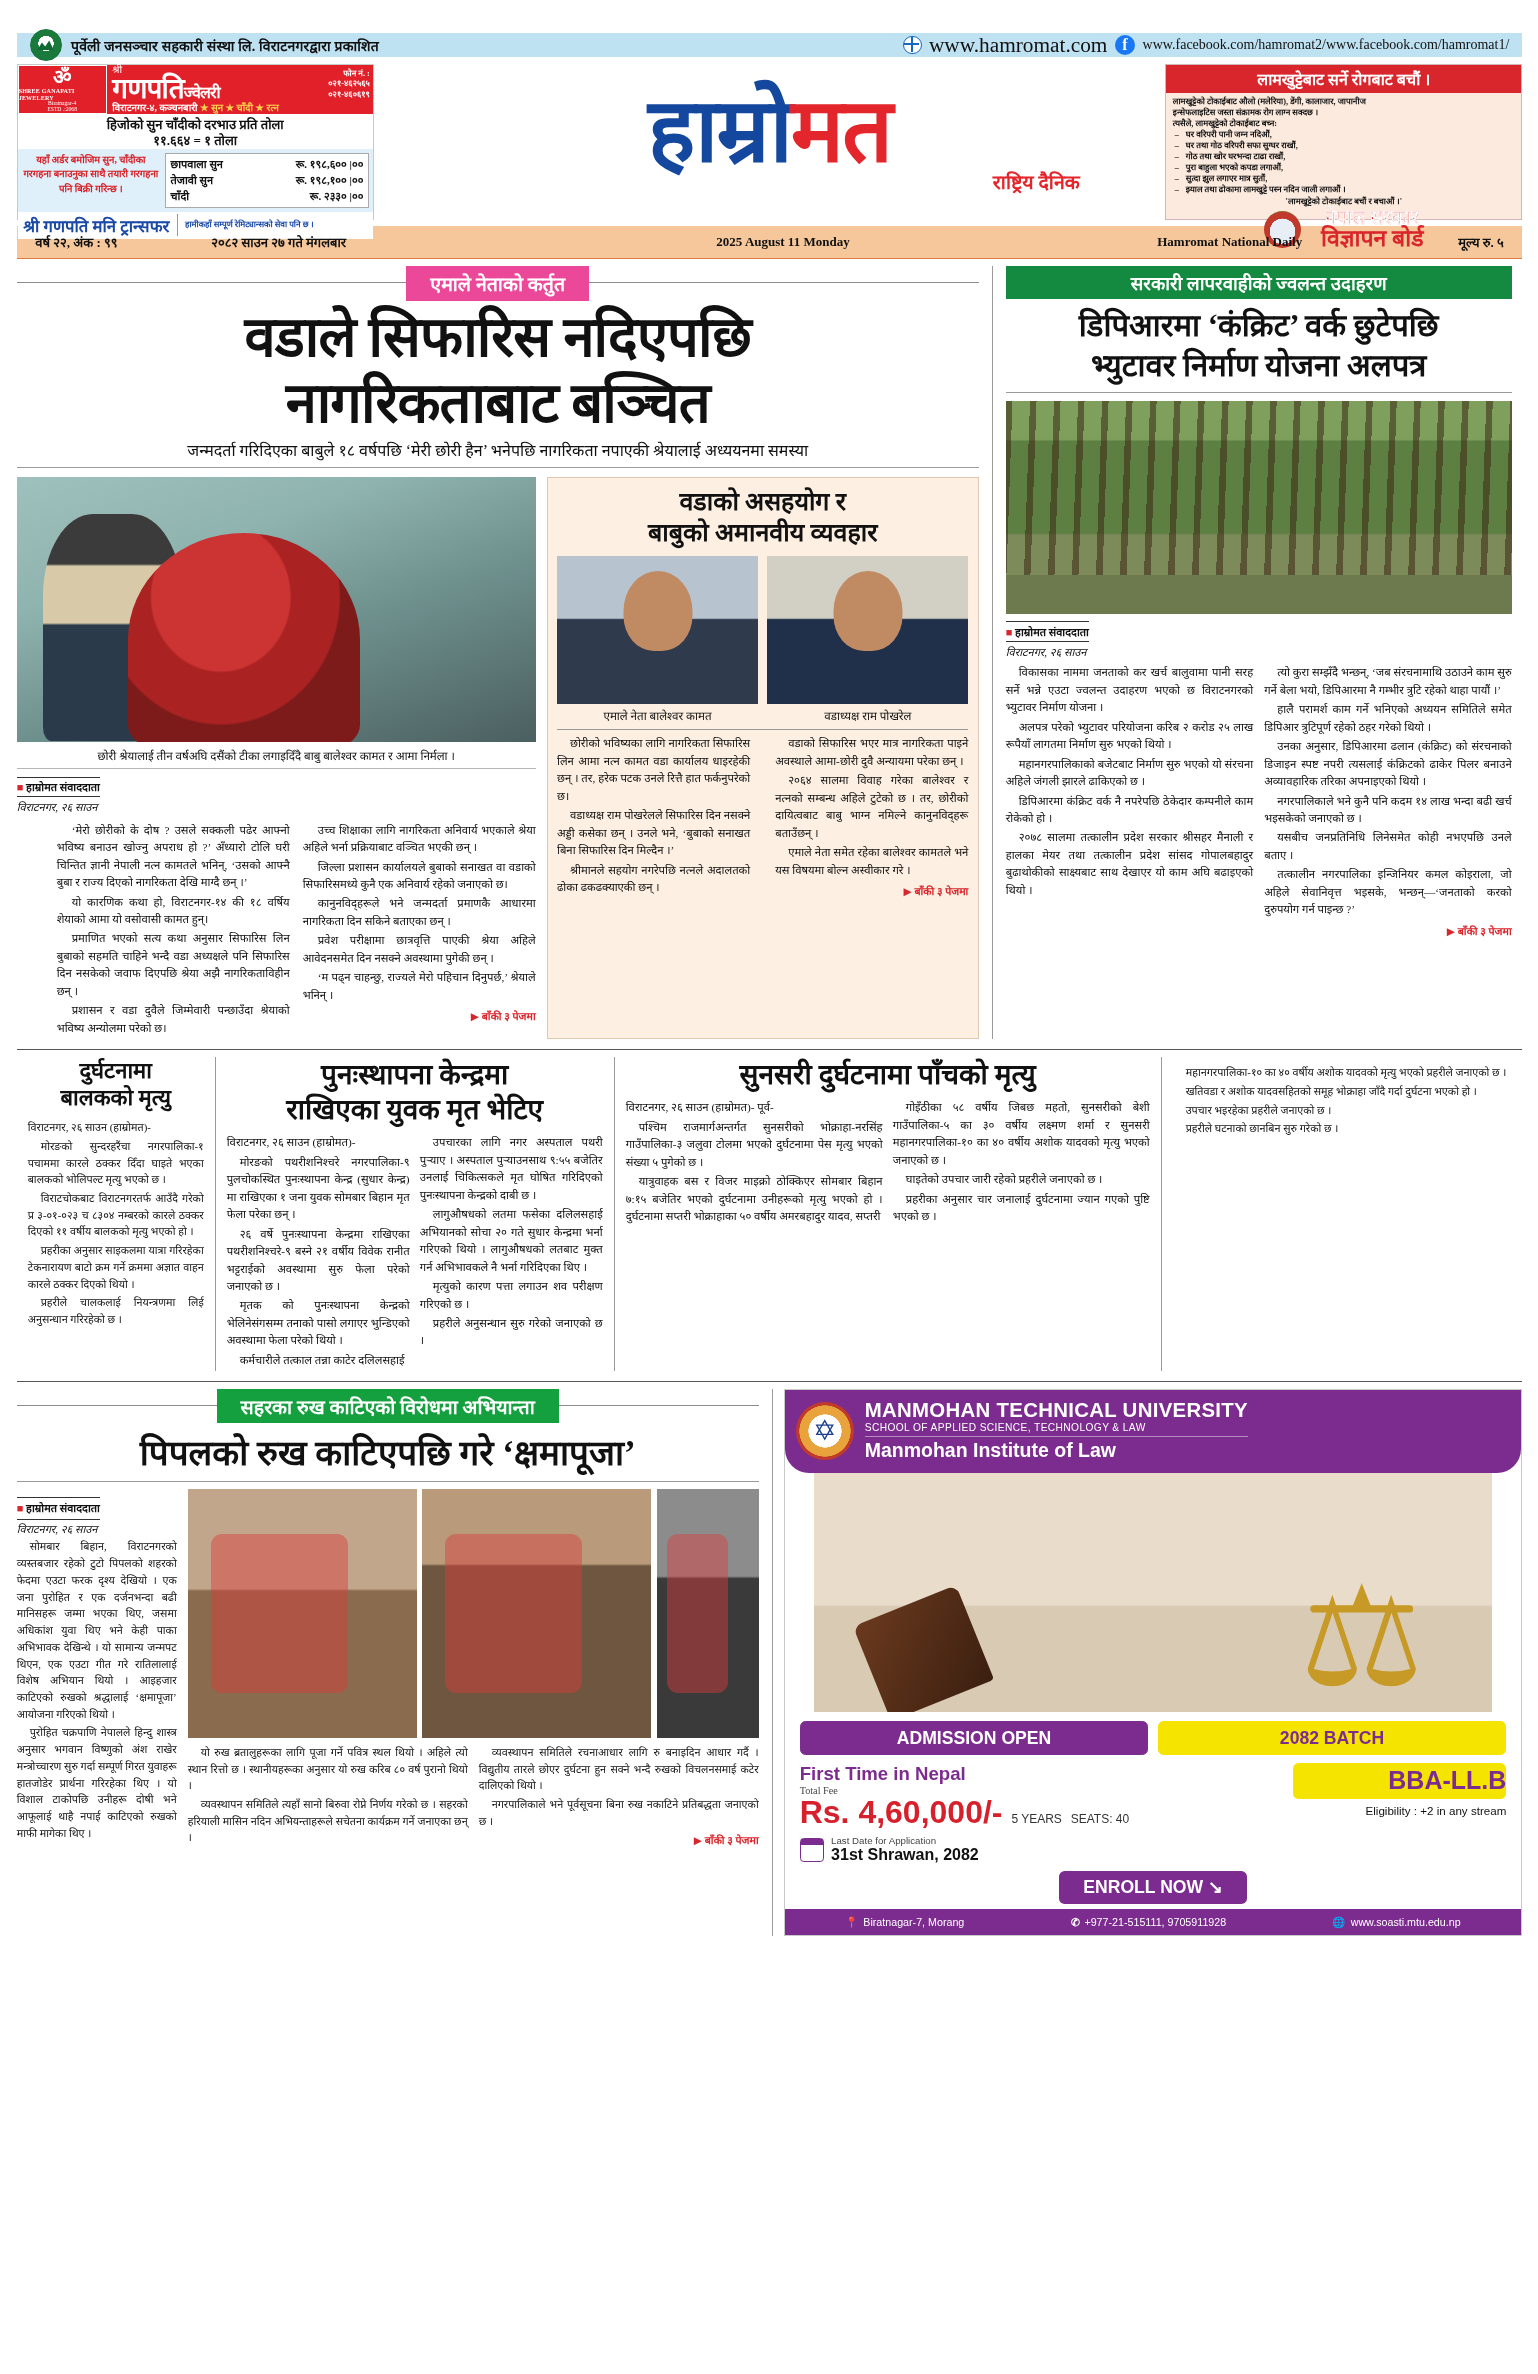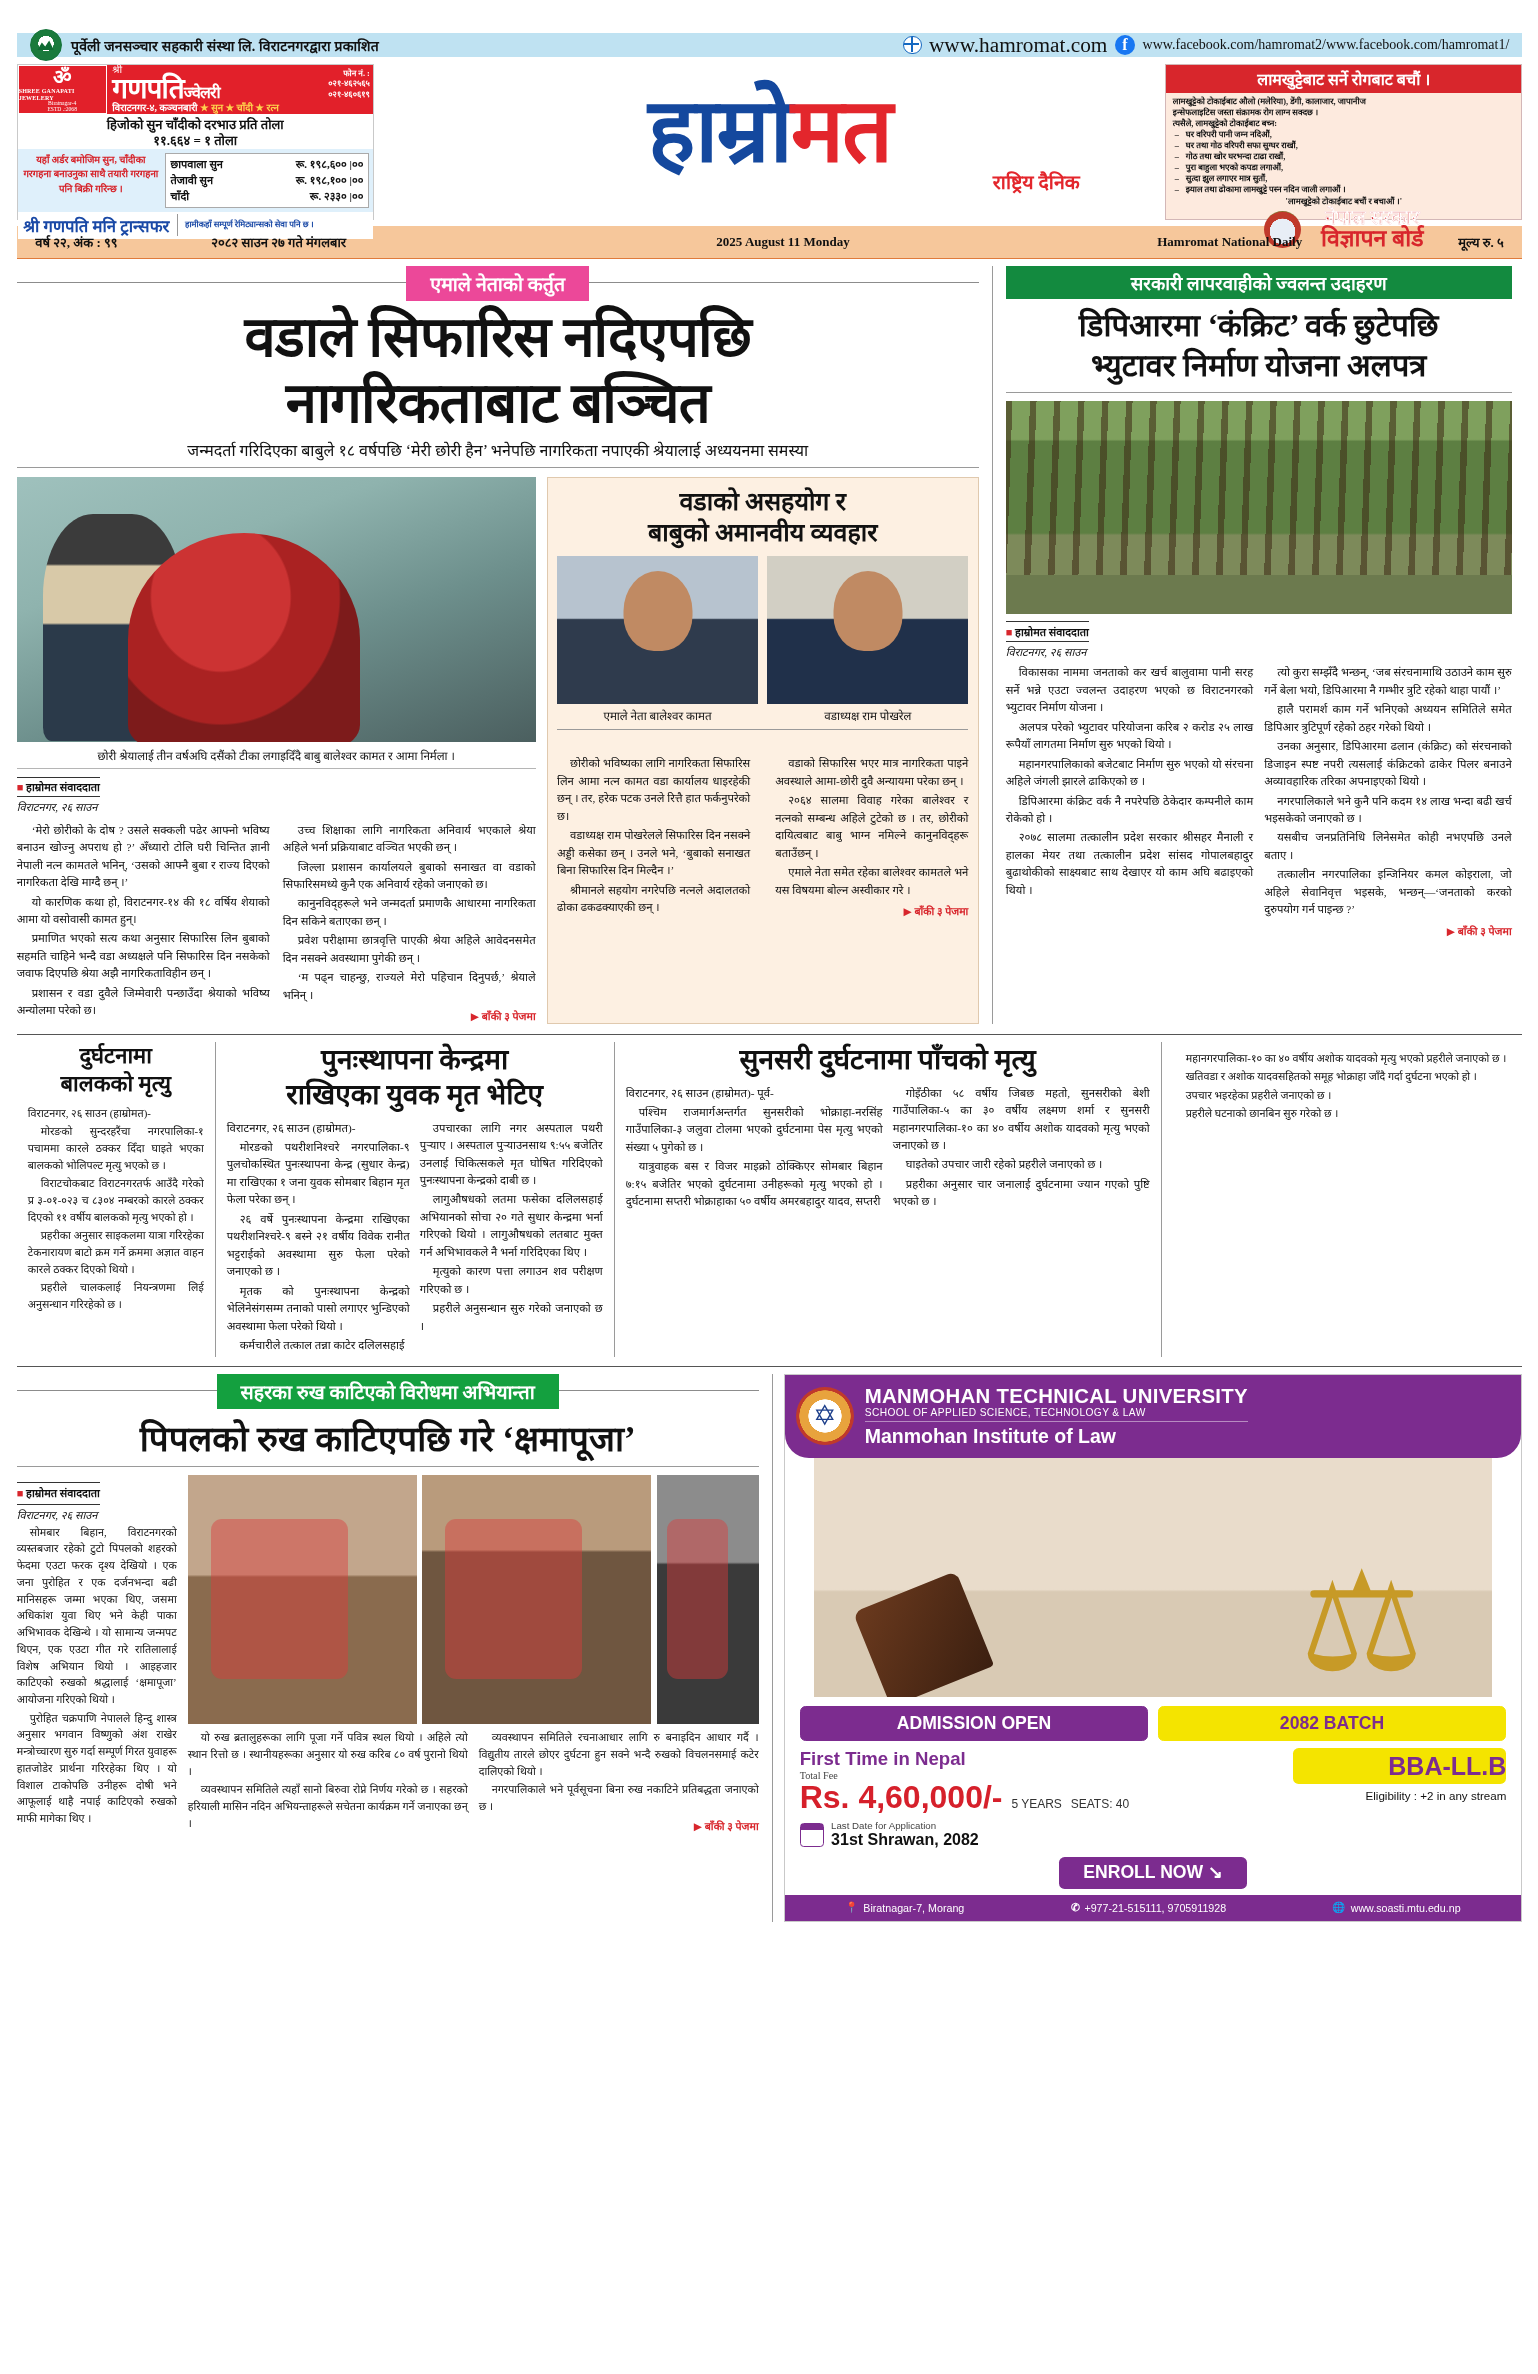--- a/index.html
+++ b/index.html
@@ -134,36 +134,36 @@
     content:""; position:absolute; left:26px; top:37px; width:139px; height:227px;
     background:linear-gradient(180deg,#3b3b3b 0 22%, #d8c9a8 23% 48%, #2b3a4a 49% 100%);
     border-radius:36% 36% 6% 6%;
   }
   .cap{ font-size:11.6px; text-align:center; padding:5.6px 3.7px; border-bottom:0.9px solid #b5b5b5;}
   .byline{ margin-top:7.4px; }
   .byline .tag{ display:inline-block; font-size:11px; font-weight:bold; border-top:0.9px solid #333; border-bottom:0.9px solid #333; padding:1.9px 0; }
   .byline .tag:before{ content:"■ "; color:#d8262c; }
   .byline .place{ font-size:11px; font-style:italic; margin-top:1.9px;}
 
-  .cols2{ display:flex; gap:13px; margin-top:7.4px; }
+  .cols2{ display:flex; gap:13px; margin-top:7.4px;margin-left:40px; }
   .col{ flex:1; font-size:11.3px; line-height:1.55; text-align:justify; }
   .col p{ text-indent:15px; margin-bottom:1.9px; }
 
   .lead-right{ flex:1; background:#fdf0e2; border:0.9px solid #e0c9ae; padding:9.3px 9.3px 7.4px; }
   .mid-head{ text-align:center; font-size:25px; font-weight:bold; line-height:1.22; }
   .portraits{ display:flex; gap:9.3px; margin-top:7.4px; }
   .pw{ flex:1; }
   .portrait{ height:148px; background:linear-gradient(180deg,#c9cfd8 0 46%, #3a4356 47% 100%); position:relative; overflow:hidden;}
   .portrait.a{ background:linear-gradient(180deg,#b7c3cf 0 42%, #2f3b4d 43% 100%);}
   .portrait.b{ background:linear-gradient(180deg,#d2cfc4 0 42%, #20304a 43% 100%);}
   .portrait:after{ content:""; position:absolute; left:50%; top:15px; transform:translateX(-50%);
     width:69px;height:80px;border-radius:50% 50% 44% 44%; background:#c08a63;}
   .pcap{ text-align:center; font-size:11.6px; padding-top:4.6px; }
   .midrule{ border-top:0.9px solid #9a9a9a; margin-top:5.6px; padding-top:5.6px;}
-  .mid-cols{ display:flex; gap:25px; font-size:10.8px; line-height:1.5; text-align:justify;margin-top:20px;}
+  .mid-cols{ display:flex; gap:25px; font-size:10.8px; line-height:1.5; text-align:justify;}
   .mid-cols p{ text-indent:13px; margin-bottom:1.9px;}
   .contd{ color:#d8262c; font-size:10.7px; font-weight:bold; text-align:right; margin-top:3.7px;}
   .contd:before{ content:"▶ "; }
 
   
   .r-kicker{ background:#138a3f; color:#fff; text-align:center; font-size:18.6px; font-weight:bold; padding:3.7px 0; }
   .r-head{ text-align:center; font-size:31px; font-weight:bold; line-height:1.3; margin-top:7.4px; padding-bottom:5.6px; border-bottom:0.9px solid #9a9a9a;}
   .r-photo{ height:213px; margin-top:7.4px; position:relative; overflow:hidden;
     background:linear-gradient(180deg,#7fa05d 0 18%, #5d7f42 19% 62%, #7d8a5a 63% 100%);}
   .r-photo:before{ content:""; position:absolute; inset:0;

